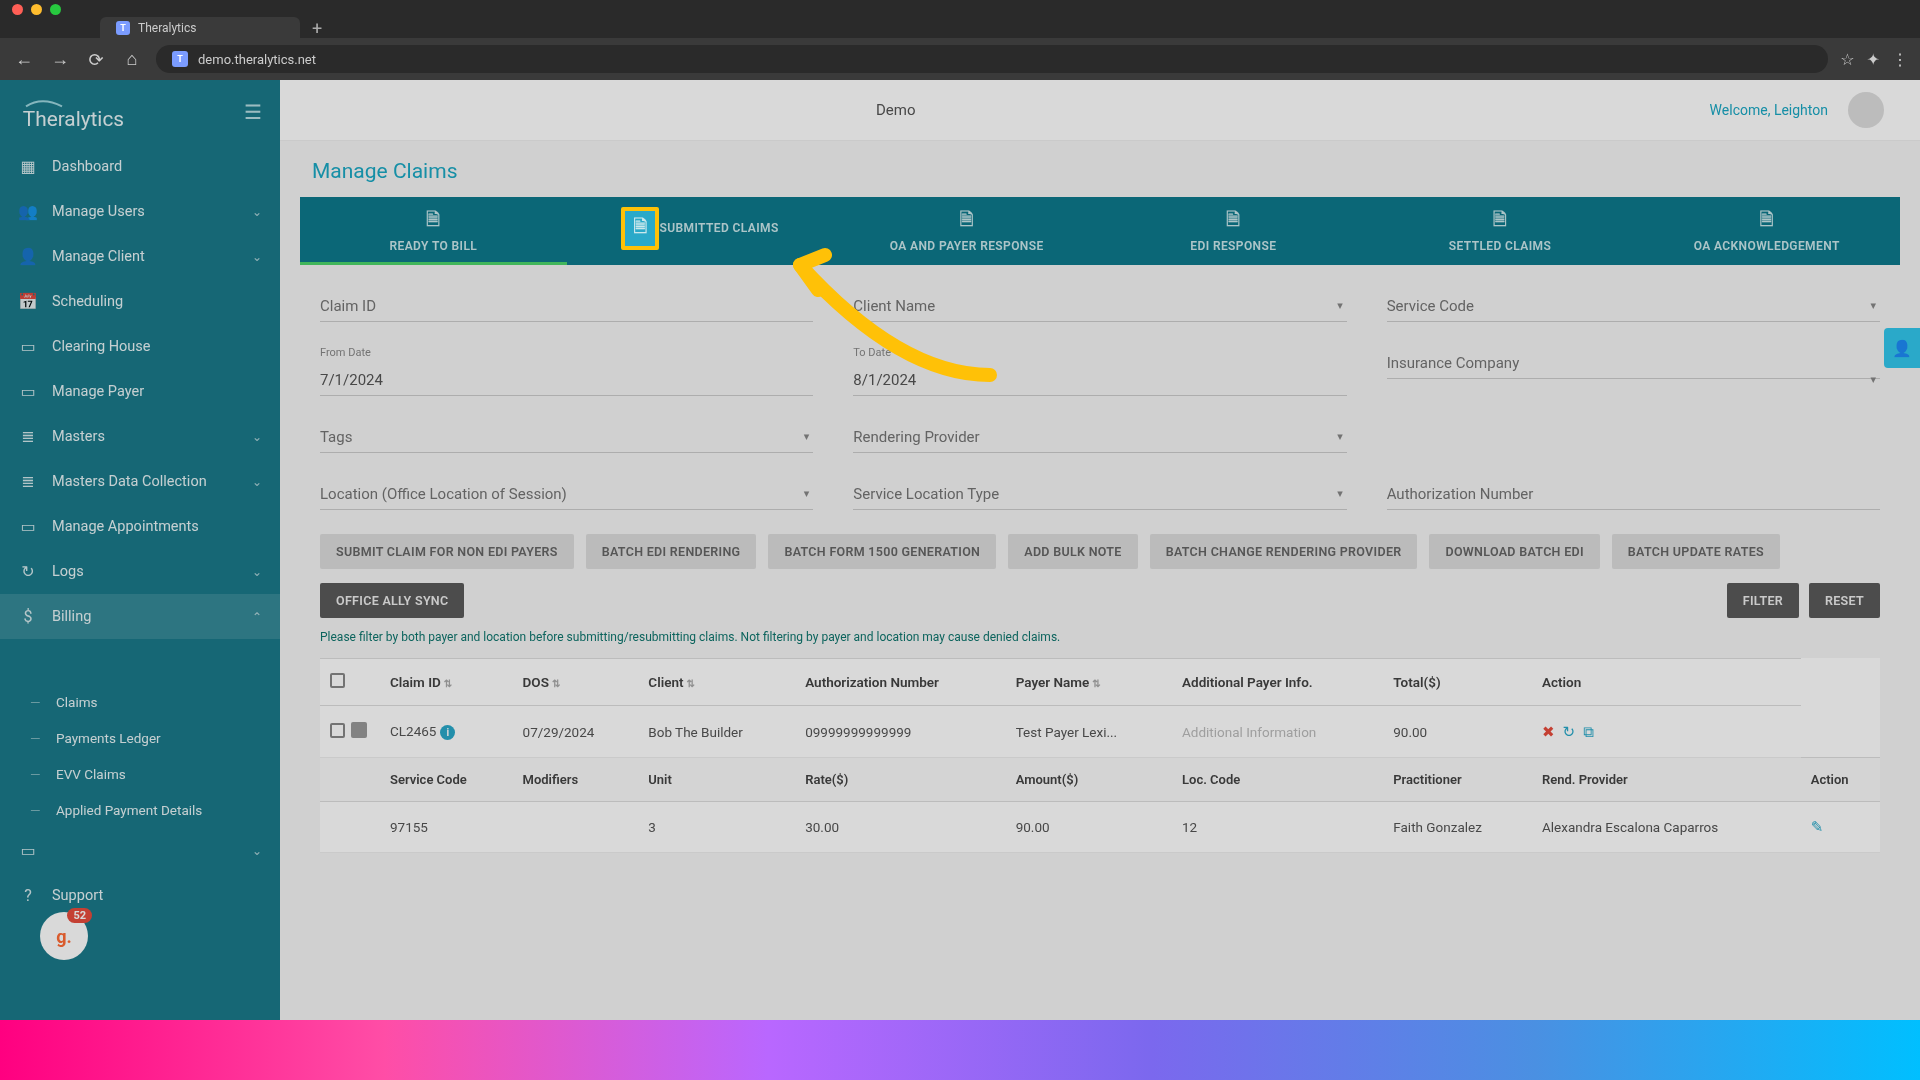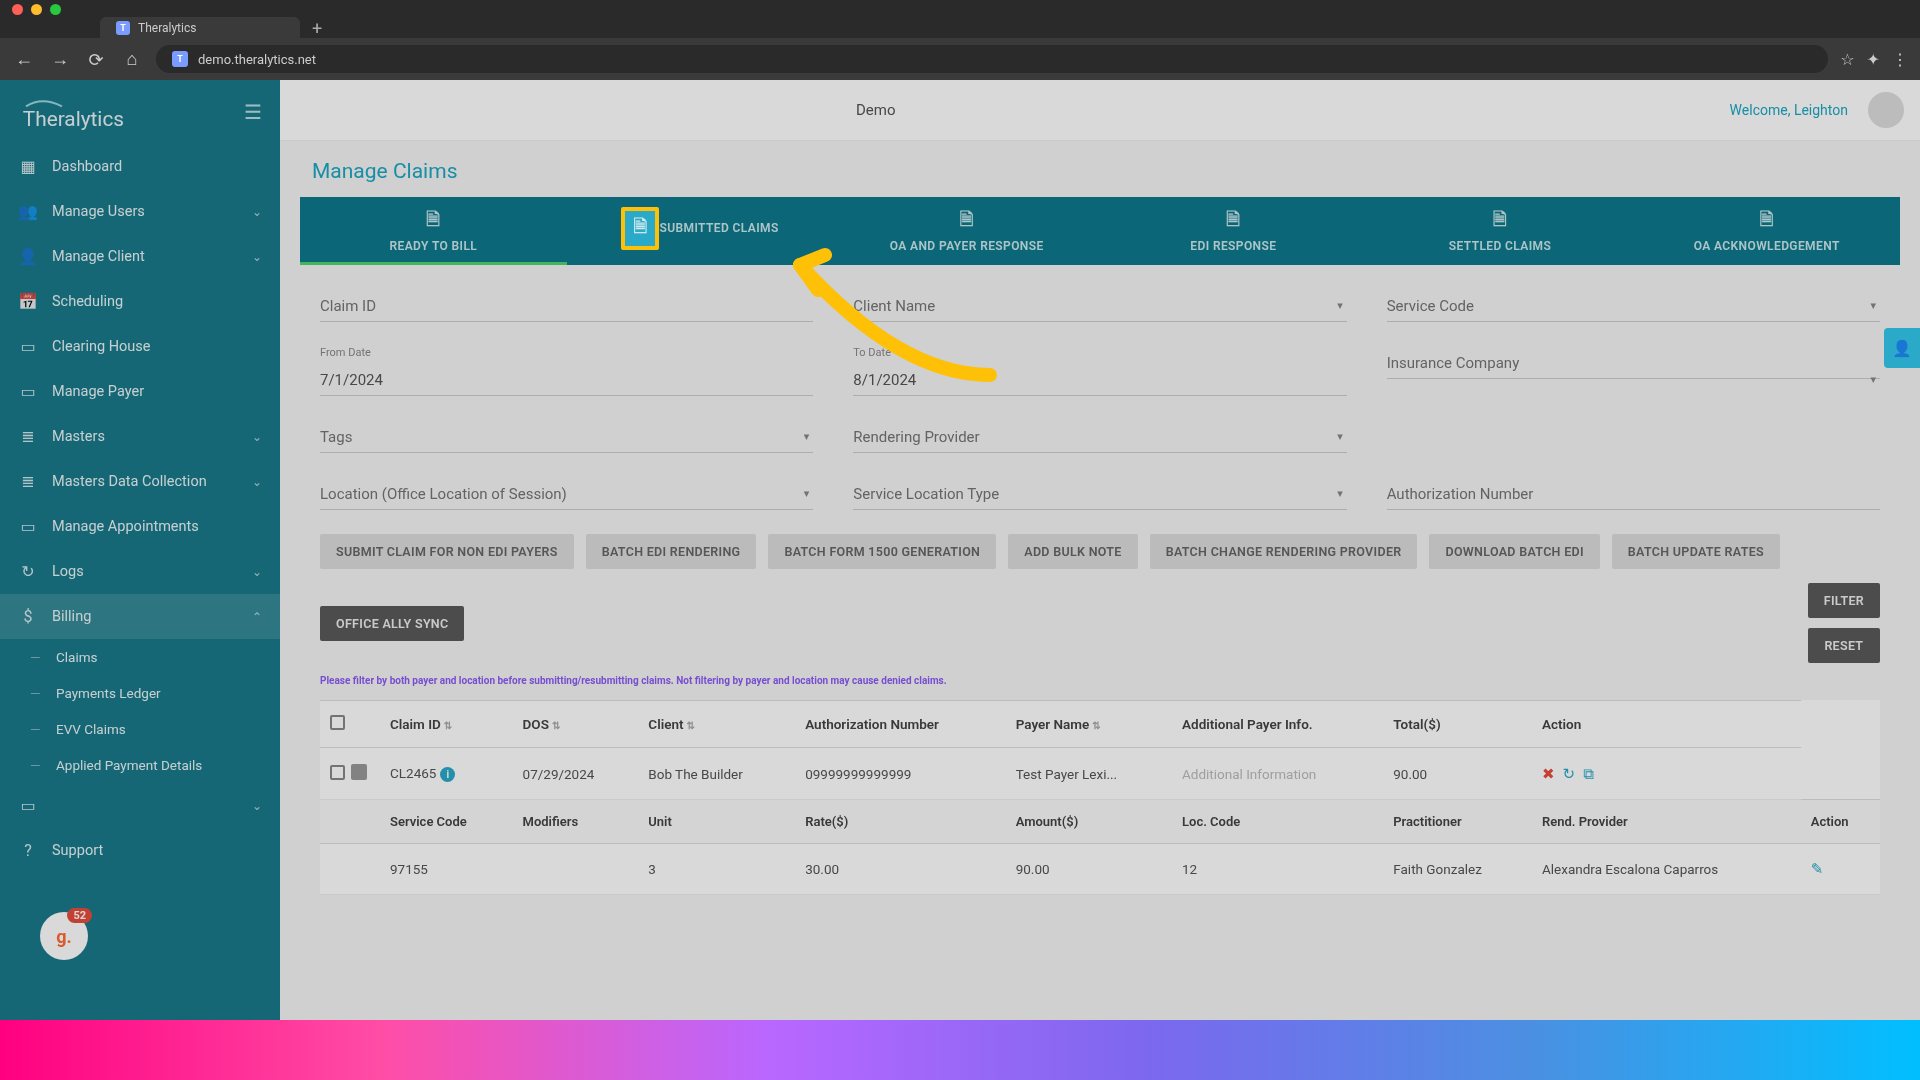--- a/index.html
+++ b/index.html
@@ -27,30 +27,30 @@
 
 .sidebar { width: 280px; background: #1b7a8a; color: #e8f4f6; display: flex; flex-direction: column; position: relative; }
 .sidebar-logo { padding: 12px 18px; display: flex; align-items: center; justify-content: space-between; }
 .logo-svg { width: 160px; height: 40px; }
 .sidebar-toggle { color: #b8dde3; font-size: 20px; }
 .nav-list { flex: 1; overflow-y: auto; }
 .nav-item { display: flex; align-items: center; padding: 13px 18px; font-size: 14.5px; cursor: pointer; gap: 14px; }
 .nav-item.active { background: rgba(255,255,255,0.12); }
 .nav-icon { width: 20px; text-align: center; font-size: 16px; opacity: 0.9; }
 .nav-chevron { margin-left: auto; font-size: 12px; opacity: 0.7; }
-.sub-nav { padding-left: 24px; }
+.sub-nav { padding-left: 24px; margin-top: 45px; }
 .sub-nav .nav-item { padding: 10px 18px; font-size: 13.5px; position: relative; }
 .sub-nav .nav-item::before { content: "—"; position: absolute; left: 6px; opacity: 0.5; }
 .sub-nav .nav-item span.label { margin-left: 14px; }
 .floating-badge { position: absolute; bottom: 60px; left: 40px; width: 48px; height: 48px; background: white; border-radius: 50%; display: flex; align-items: center; justify-content: center; font-weight: bold; color: #ff6b35; font-size: 18px; }
 .badge-count { position: absolute; top: -4px; right: -4px; background: #e74c3c; color: white; border-radius: 10px; padding: 1px 6px; font-size: 11px; font-weight: bold; }
 
 
 .main { flex: 1; background: #f5f5f5; display: flex; flex-direction: column; overflow: hidden; }
-.topbar { background: white; padding: 12px 16px; display: flex; align-items: center; justify-content: flex-end; gap: 20px; border-bottom: 1px solid #eee; }
+.topbar { background: white; padding: 12px 36px; display: flex; align-items: center; justify-content: flex-end; gap: 20px; border-bottom: 1px solid #eee; }
 .org-name { margin-right: auto; margin-left: 560px; font-size: 15px; color: #555; }
 .welcome { color: #1ba8c4; font-size: 14px; }
 .avatar { width: 36px; height: 36px; background: #ddd; border-radius: 50%; }
 
 .page-title { font-size: 21px; color: #1ba8c4; padding: 18px 32px 14px; font-weight: 400; }
 
 
 .tabs { display: flex; background: #0e7a8c; margin: 0 20px; }
 .tab-item { flex: 1; padding: 10px 8px 12px; text-align: center; color: #cce8ec; font-size: 12px; font-weight: 600; letter-spacing: 0.4px; cursor: pointer; position: relative; }
 .tab-item.active { background: #0e7a8c; }
@@ -66,24 +66,24 @@
 .filter-field { display: flex; flex-direction: column; gap: 4px; }
 .filter-label-small { font-size: 11px; color: #888; }
 .filter-input { border: none; border-bottom: 1px solid #ccc; background: transparent; padding: 8px 4px 6px 0; font-size: 15px; color: #555; width: 100%; }
 .filter-select { position: relative; }
 .filter-select::after { content: "▾"; position: absolute; right: 4px; bottom: 10px; color: #888; font-size: 11px; }
 
 
 .btn-row { padding: 0 40px 14px; display: flex; flex-wrap: wrap; gap: 12px; }
 .btn { background: #dcdcdc; color: #666; border: none; padding: 10px 16px; font-size: 12.5px; font-weight: 600; letter-spacing: 0.3px; cursor: pointer; border-radius: 2px; }
 .btn.dark { background: #5a5a5a; color: #eee; text-align: center; }
-.btn-row-right { margin-left: auto; display: flex; gap: 10px; flex-direction: column; }
+.btn-row-right { margin-left: auto; display: flex; gap: 10px; }
 .sync-row { padding: 0 40px 8px; display: flex; align-items: center; }
 
-.warning-text { color: #8b5cf6; font-size: 10px; font-weight: 700; padding: 4px 40px 14px; }
+.warning-text { color: #0f766e; font-size: 12px; font-weight: 400; padding: 4px 40px 14px; }
 
 
 .table-wrap { padding: 0 40px; }
 table { width: 100%; border-collapse: collapse; background: white; }
 th { text-align: left; padding: 14px 10px; font-size: 13.5px; font-weight: 600; color: #444; border-top: 1px solid #ddd; border-bottom: 1px solid #ddd; }
 td { padding: 16px 10px; font-size: 13.5px; color: #555; border-bottom: 1px solid #eee; }
 .sort-icon { font-size: 10px; color: #aaa; margin-left: 3px; }
 .checkbox { width: 15px; height: 15px; border: 2px solid #888; border-radius: 2px; display: inline-block; }
 .info-icon { display: inline-flex; width: 15px; height: 15px; background: #2aa9c9; color: white; border-radius: 50%; align-items: center; justify-content: center; font-size: 10px; font-weight: bold; margin-left: 4px; }
 .mini-icon { display: inline-block; width: 16px; height: 16px; background: #999; border-radius: 2px; margin-left: 6px; }

